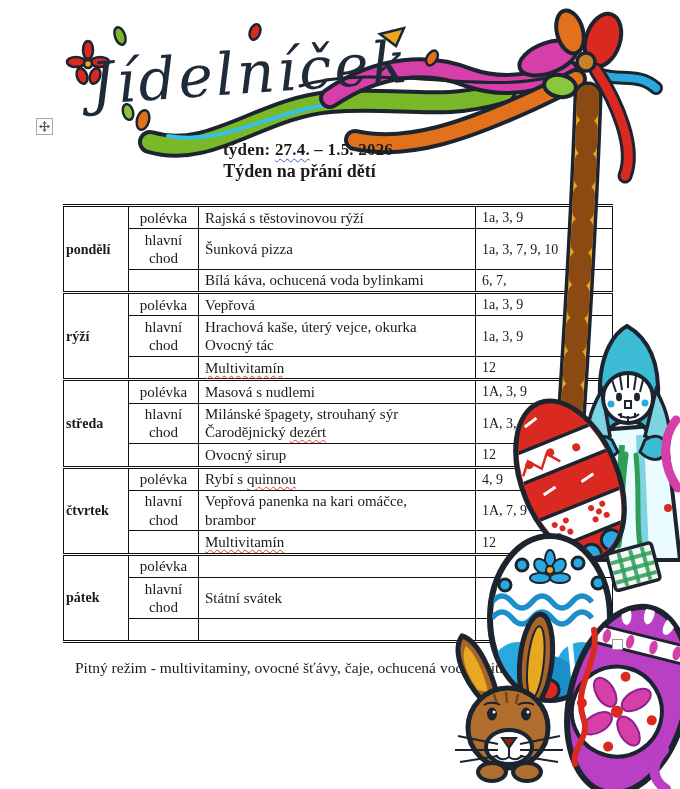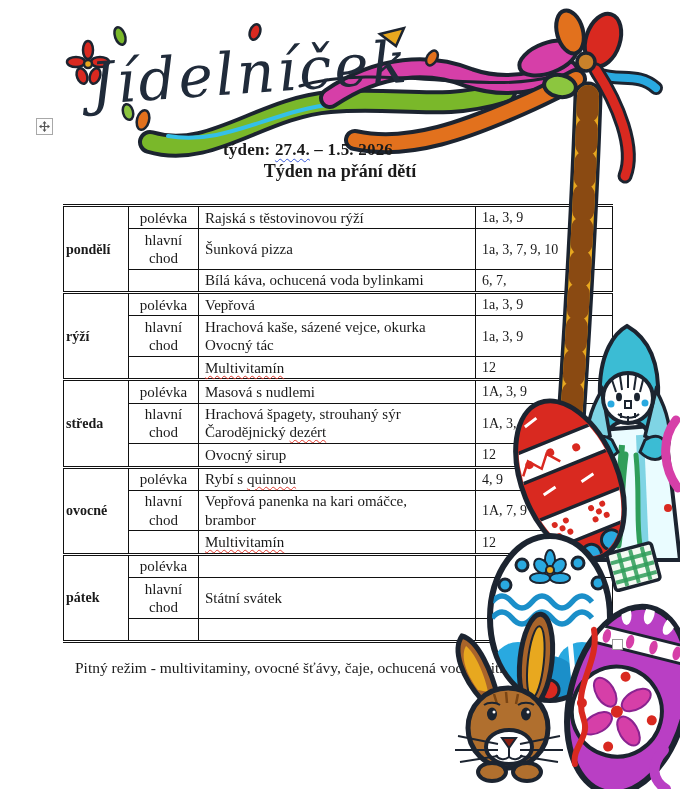--- a/index.html
+++ b/index.html
@@ -1,21 +1,21 @@
 <!DOCTYPE html>
 <html><head>
 <meta charset="utf-8">
 <style>
   html,body{margin:0;padding:0;background:#fff;}
   .page{position:relative;width:680px;height:789px;background:#fff;overflow:hidden;
         font-family:"Liberation Serif",serif;color:#1a1a1a;}
   .art{position:absolute;left:0;top:0;z-index:3;pointer-events:none;}
   .week-line{position:absolute;top:140px;left:0;width:616px;text-align:center;
              font-size:17px;font-weight:bold;z-index:4;letter-spacing:.2px;}
-  .subtitle{position:absolute;top:161px;left:0;width:680px;text-align:center;
+  .subtitle{position:absolute;top:161px;left:0;width:599px;text-align:center;
             font-size:18px;font-weight:bold;z-index:4;}
   .allergen-note{position:absolute;top:187px;right:68px;font-size:13px;z-index:4;
                  text-decoration:underline;text-underline-offset:2px;}
   .sq-blue{text-decoration-line:underline;text-decoration-style:wavy;
            text-decoration-color:#3b5bd9;text-decoration-thickness:1px;text-underline-offset:3px;}
   .sq-red{text-decoration-line:underline;text-decoration-style:wavy;
           text-decoration-color:#e03b2f;text-decoration-thickness:1px;text-underline-offset:2px;}
   table.menu-table{position:absolute;left:63px;top:204px;width:549px;z-index:1;
         border-collapse:collapse;table-layout:fixed;
         border-top:3px double #111;border-bottom:3px double #111;
@@ -282,21 +282,21 @@
           <td class="day-cell" rowspan="3">rýží</td>
           <td class="course-cell">polévka</td>
           <td class="dish-cell">
             <div><span>Vepřová</span></div>
           </td>
           <td class="allergen-cell">1a, 3, 9</td>
         </tr>
         <tr>
           <td class="course-cell">hlavní chod</td>
           <td class="dish-cell">
-            <div><span>Hrachová kaše, sázené vejce, okurka</span></div>
+            <div><span>Hrachová kaše, úterý vejce, okurka</span></div>
             <div><span>Ovocný tác</span></div>
           </td>
           <td class="allergen-cell">1a, 3, 9</td>
         </tr>
         <tr>
           <td class="course-cell"></td>
           <td class="dish-cell">
             <div><span class="sq-red">Multivitamín</span></div>
           </td>
           <td class="allergen-cell">12</td>
@@ -305,34 +305,34 @@
           <td class="day-cell" rowspan="3">středa</td>
           <td class="course-cell">polévka</td>
           <td class="dish-cell">
             <div><span>Masová s nudlemi</span></div>
           </td>
           <td class="allergen-cell">1A, 3, 9</td>
         </tr>
         <tr>
           <td class="course-cell">hlavní chod</td>
           <td class="dish-cell">
-            <div><span>Hrachová špagety, strouhaný sýr</span></div>
+            <div><span>Milánské špagety, strouhaný sýr</span></div>
             <div><span>Čarodějnický </span><span class="sq-red">dezért</span></div>
           </td>
           <td class="allergen-cell">1A, 3, 7, 9</td>
         </tr>
         <tr>
           <td class="course-cell"></td>
           <td class="dish-cell">
             <div><span>Ovocný sirup</span></div>
           </td>
           <td class="allergen-cell">12</td>
         </tr>
         <tr class="group-start">
-          <td class="day-cell" rowspan="3">ovocné</td>
+          <td class="day-cell" rowspan="3">čtvrtek</td>
           <td class="course-cell">polévka</td>
           <td class="dish-cell">
             <div><span>Rybí s </span><span class="sq-red">quinnou</span></div>
           </td>
           <td class="allergen-cell">4, 9</td>
         </tr>
         <tr>
           <td class="course-cell">hlavní chod</td>
           <td class="dish-cell">
             <div><span>Vepřová panenka na kari omáčce,</span></div>

